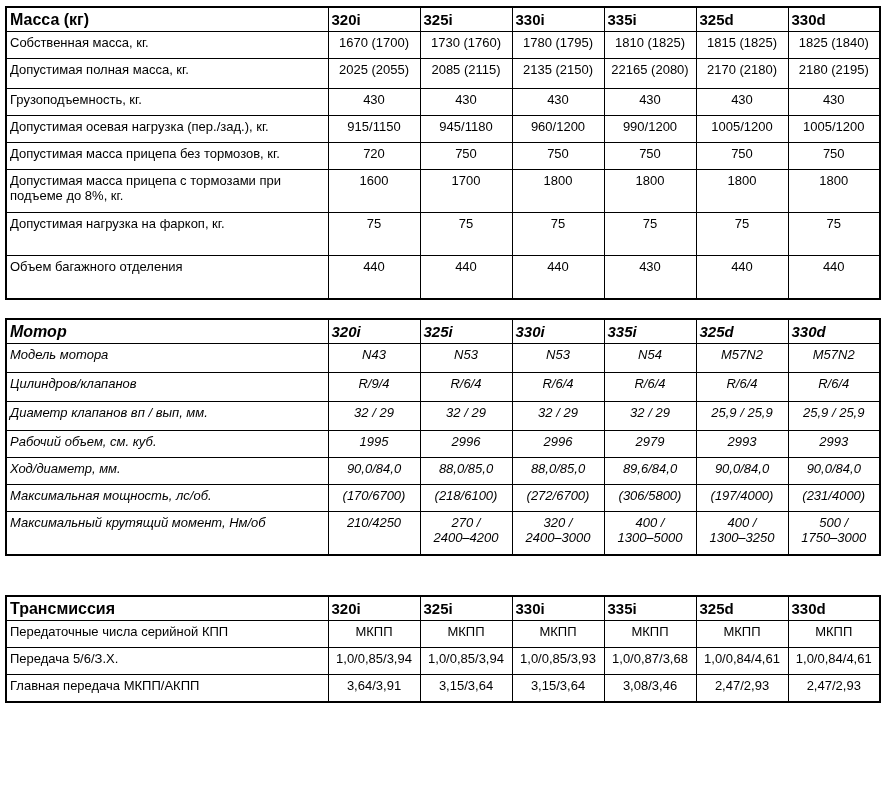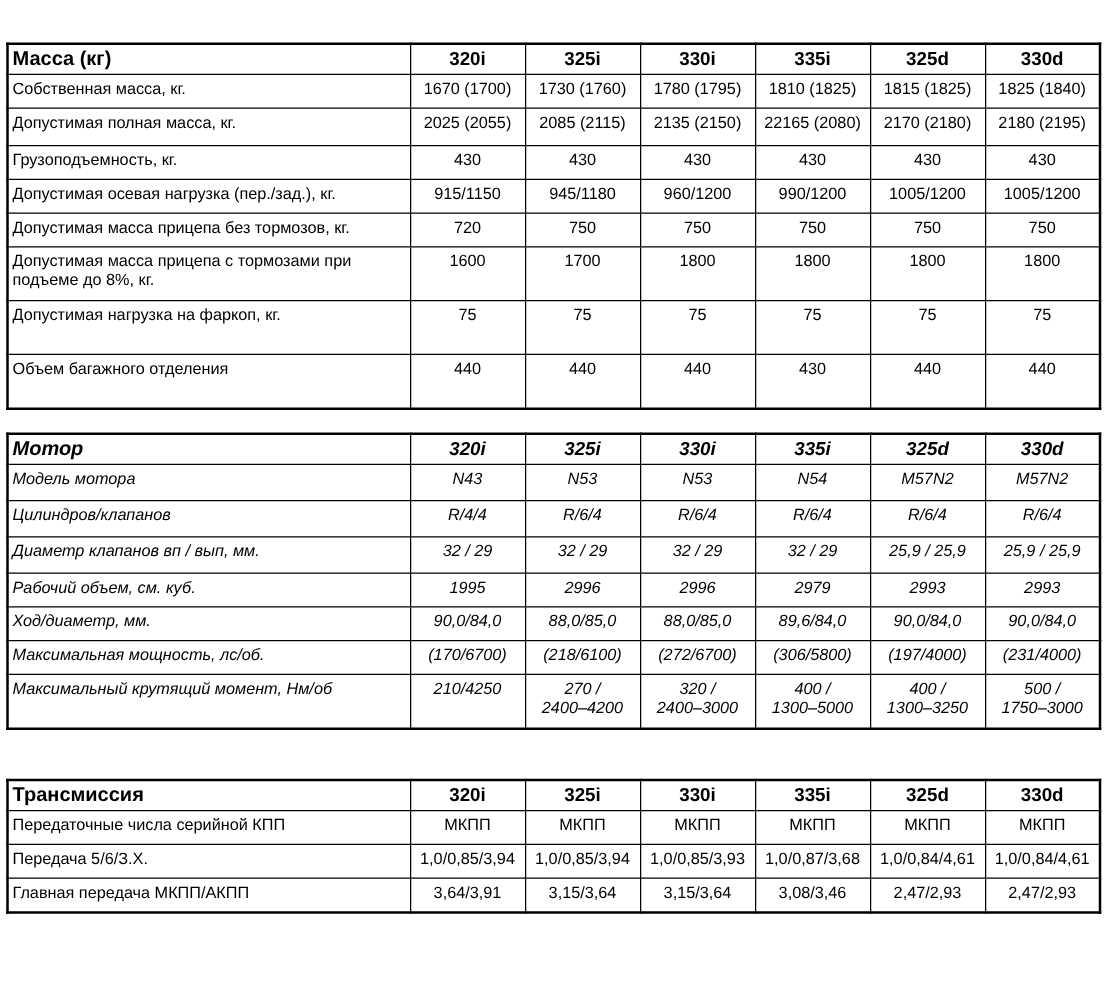--- a/index.html
+++ b/index.html
@@ -16,42 +16,42 @@
     padding: 6px 4px 0 5px;
     background: #ffffff;
     overflow: hidden;
   }
   table.spec-table {
     border-collapse: collapse;
     border: 2px solid #000000;
     table-layout: fixed;
     width: 876px;
   }
-  table.t1 { margin-bottom: 18px; margin-top: 28px; }
+  table.t1 { margin-bottom: 18px; }
   table.t2 { margin-bottom: 39px; font-style: italic; }
   table.t3 { margin-bottom: 0; }
   col.c-label { width: 322px; }
   col.c-val   { width: 92px; }
   td {
     border: 1px solid #000000;
     overflow: hidden;
   }
   thead td {
     height: 21px;
     vertical-align: middle;
     font-weight: bold;
     padding: 1px 3px;
   }
   thead td.title {
     font-size: 16px;
     text-align: left;
   }
   thead td.col {
     font-size: 15px;
-    text-align: center;
+    text-align: left;
   }
   tbody td {
     font-size: 13px;
     vertical-align: top;
     padding: 4px 3px 2px 3px;
     height: 20px;
     line-height: 1.15;
   }
   tbody td.label {
     text-align: left;
@@ -198,21 +198,21 @@
           <td class="label">Модель мотора</td>
           <td class="val">N43</td>
           <td class="val">N53</td>
           <td class="val">N53</td>
           <td class="val">N54</td>
           <td class="val">M57N2</td>
           <td class="val">M57N2</td>
         </tr>
         <tr>
           <td class="label">Цилиндров/клапанов</td>
-          <td class="val">R/4/4</td>
+          <td class="val">R/9/4</td>
           <td class="val">R/6/4</td>
           <td class="val">R/6/4</td>
           <td class="val">R/6/4</td>
           <td class="val">R/6/4</td>
           <td class="val">R/6/4</td>
         </tr>
         <tr>
           <td class="label">Диаметр клапанов вп / вып, мм.</td>
           <td class="val">32 / 29</td>
           <td class="val">32 / 29</td>

